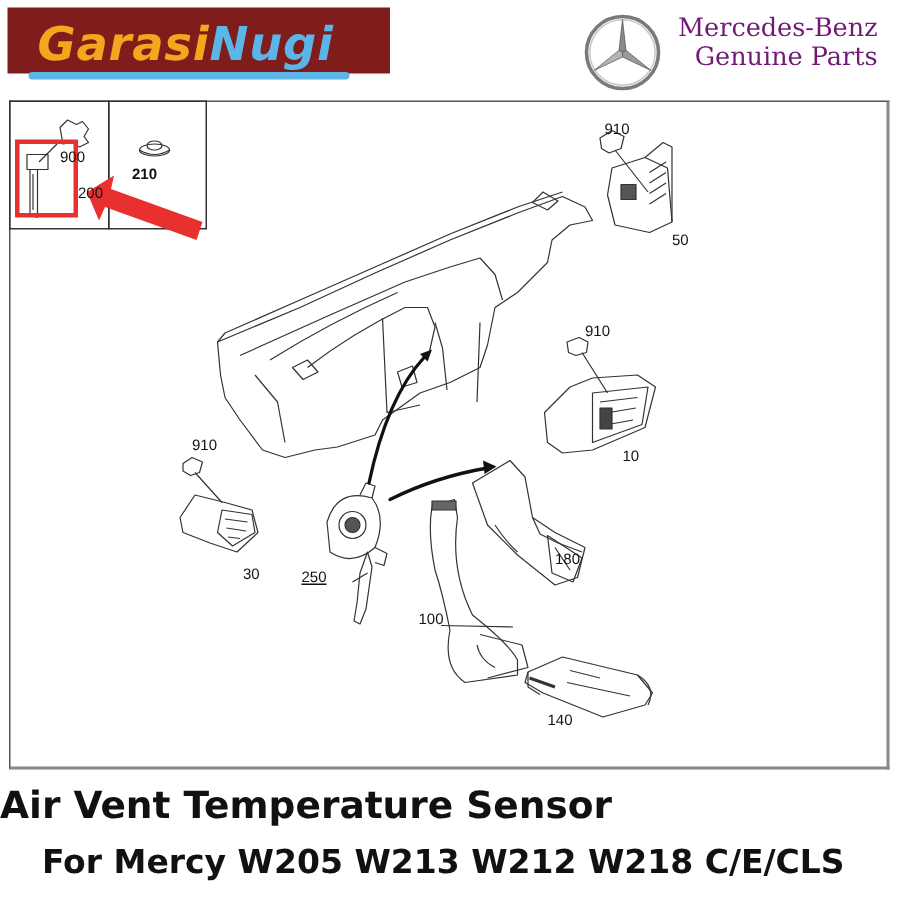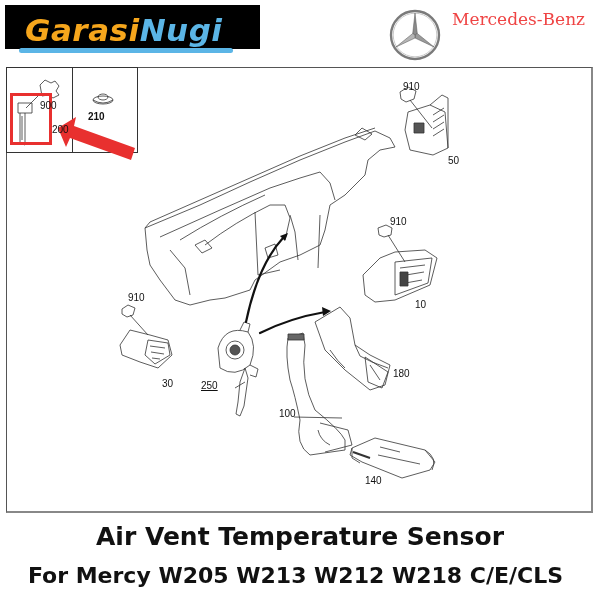--- a/index.html
+++ b/index.html
@@ -2,56 +2,56 @@
 <html><head>
   <meta charset="utf-8">
   <style>
     html, body { margin: 0; padding: 0; }
     body {
       width: 600px; height: 600px; background: #ffffff; position: relative; overflow: hidden;
       font-family: "DejaVu Sans", sans-serif;
     }
     .brand-banner {
       position: absolute; left: 5px; top: 5px; width: 255px; height: 44px;
-      background: #000000;
+      background: #7f1d1d;
     }
     .brand-text {
       position: absolute; left: 20px; top: 5px; font-family: "DejaVu Sans", sans-serif;
       font-weight: bold; font-style: italic; font-size: 31px; letter-spacing: 0.5px; line-height: 40px;
     }
     .brand-a { color: #f6a61c; }
     .brand-b { color: #5bb5e6; }
     .brand-swoosh {
       position: absolute; left: 14px; top: 43px; width: 214px; height: 5px; border-radius: 3px;
       background: #5bb5e6;
     }
     .mb-logo { position: absolute; left: 388px; top: 8px; width: 54px; height: 54px; }
     .mb-text {
-      position: absolute; left: 452px; top: 10px; color: #ef4444;
+      position: absolute; left: 452px; top: 10px; color: #701a75;
       font-family: "DejaVu Serif", serif; font-size: 17px; line-height: 19px; text-align: right;
     }
     .frame {
       position: absolute; left: 6px; top: 67px; width: 587px; height: 446px;
       border: 1px solid #555; border-right: 2px solid #888; border-bottom: 2px solid #888; box-sizing: border-box;
     }
     .inset {
       position: absolute; top: 67px; height: 86px; border: 1px solid #333; box-sizing: border-box; background: transparent;
     }
     .inset-1 { left: 6px; width: 67px; }
     .inset-2 { left: 72px; width: 66px; }
     .label {
       position: absolute; font-family: "Liberation Sans", sans-serif; font-size: 10px; color: #111; line-height: 12px;
     }
     .highlight {
       position: absolute; left: 10px; top: 93px; width: 42px; height: 52px;
       border: 3px solid #e8302f; box-sizing: border-box;
     }
     svg.diagram { position: absolute; left: 0; top: 0; width: 600px; height: 600px; }
     .title-1 {
-      position: absolute; left: 0; width: 600px; top: 520px; text-align: center;
+      position: absolute; left: 0; width: 600px; top: 520px; text-align: left;
       font-family: "DejaVu Sans", sans-serif; font-weight: bold; font-size: 25px; color: #111; line-height: 34px;
     }
     .title-2 {
       position: absolute; left: 0; width: 591px; top: 560px; text-align: center;
       font-family: "DejaVu Sans", sans-serif; font-weight: bold; font-size: 22px; color: #111; line-height: 32px;
     }
   </style>
 </head>
 <body>
 
@@ -64,20 +64,21 @@
 
 <svg class="mb-logo" viewBox="0 0 54 54">
   <circle cx="27" cy="27" r="24" fill="none" stroke="#7a7a7a" stroke-width="2.4"></circle>
   <circle cx="27" cy="27" r="21.8" fill="none" stroke="#c9c9c9" stroke-width="1"></circle>
   <polygon points="27,5 29.3,25.5 27,27 24.7,25.5" fill="#8a8a8a" stroke="#555" stroke-width="0.5"></polygon>
   <polygon points="27,27 29.3,25.5 46,39 27,30" fill="#9a9a9a" stroke="#555" stroke-width="0.5"></polygon>
   <polygon points="27,27 24.7,25.5 8,39 27,30" fill="#b5b5b5" stroke="#555" stroke-width="0.5"></polygon>
 </svg>
 <div class="mb-text">
   <div>Mercedes-Benz</div>
+  <div>Genuine Parts</div>
 </div>
 
 <div class="frame"></div>
 <div class="inset inset-1"></div>
 <div class="inset inset-2"></div>
 
 <svg class="diagram" viewBox="0 0 600 600">
   <g fill="none" stroke="#333" stroke-width="0.8" stroke-linejoin="round">
 
     <path d="M40,85 l5,-5 l6,3 l4,-2 l4,5 l-3,5 l3,4 l-6,3 l-5,-3 l-6,1 z"></path>
@@ -176,17 +177,17 @@
 <span class="label" style="left:28px; top:124px;margin-left:24px;">200</span>
 <span class="label" style="left:88px; top:111px;font-weight:bold;">210</span>
 <span class="label" style="left:403px; top:81px;">910</span>
 <span class="label" style="left:448px; top:155px;">50</span>
 <span class="label" style="left:390px; top:216px;">910</span>
 <span class="label" style="left:415px; top:299px;">10</span>
 <span class="label" style="left:128px; top:292px;">910</span>
 <span class="label" style="left:162px; top:366px;margin-top:12px;">30</span>
 <span class="label" style="left:201px; top:380px;text-decoration:underline;">250</span>
 <span class="label" style="left:279px; top:408px;">100</span>
-<span class="label" style="left:393px; top:368px;">180</span>
+<span class="label" style="left:370px; top:368px;">180</span>
 <span class="label" style="left:365px; top:475px;">140</span>
 
 <div class="title-1">Air Vent Temperature Sensor</div>
 <div class="title-2">For Mercy W205 W213 W212 W218 C/E/CLS</div>
 
 </body></html>

